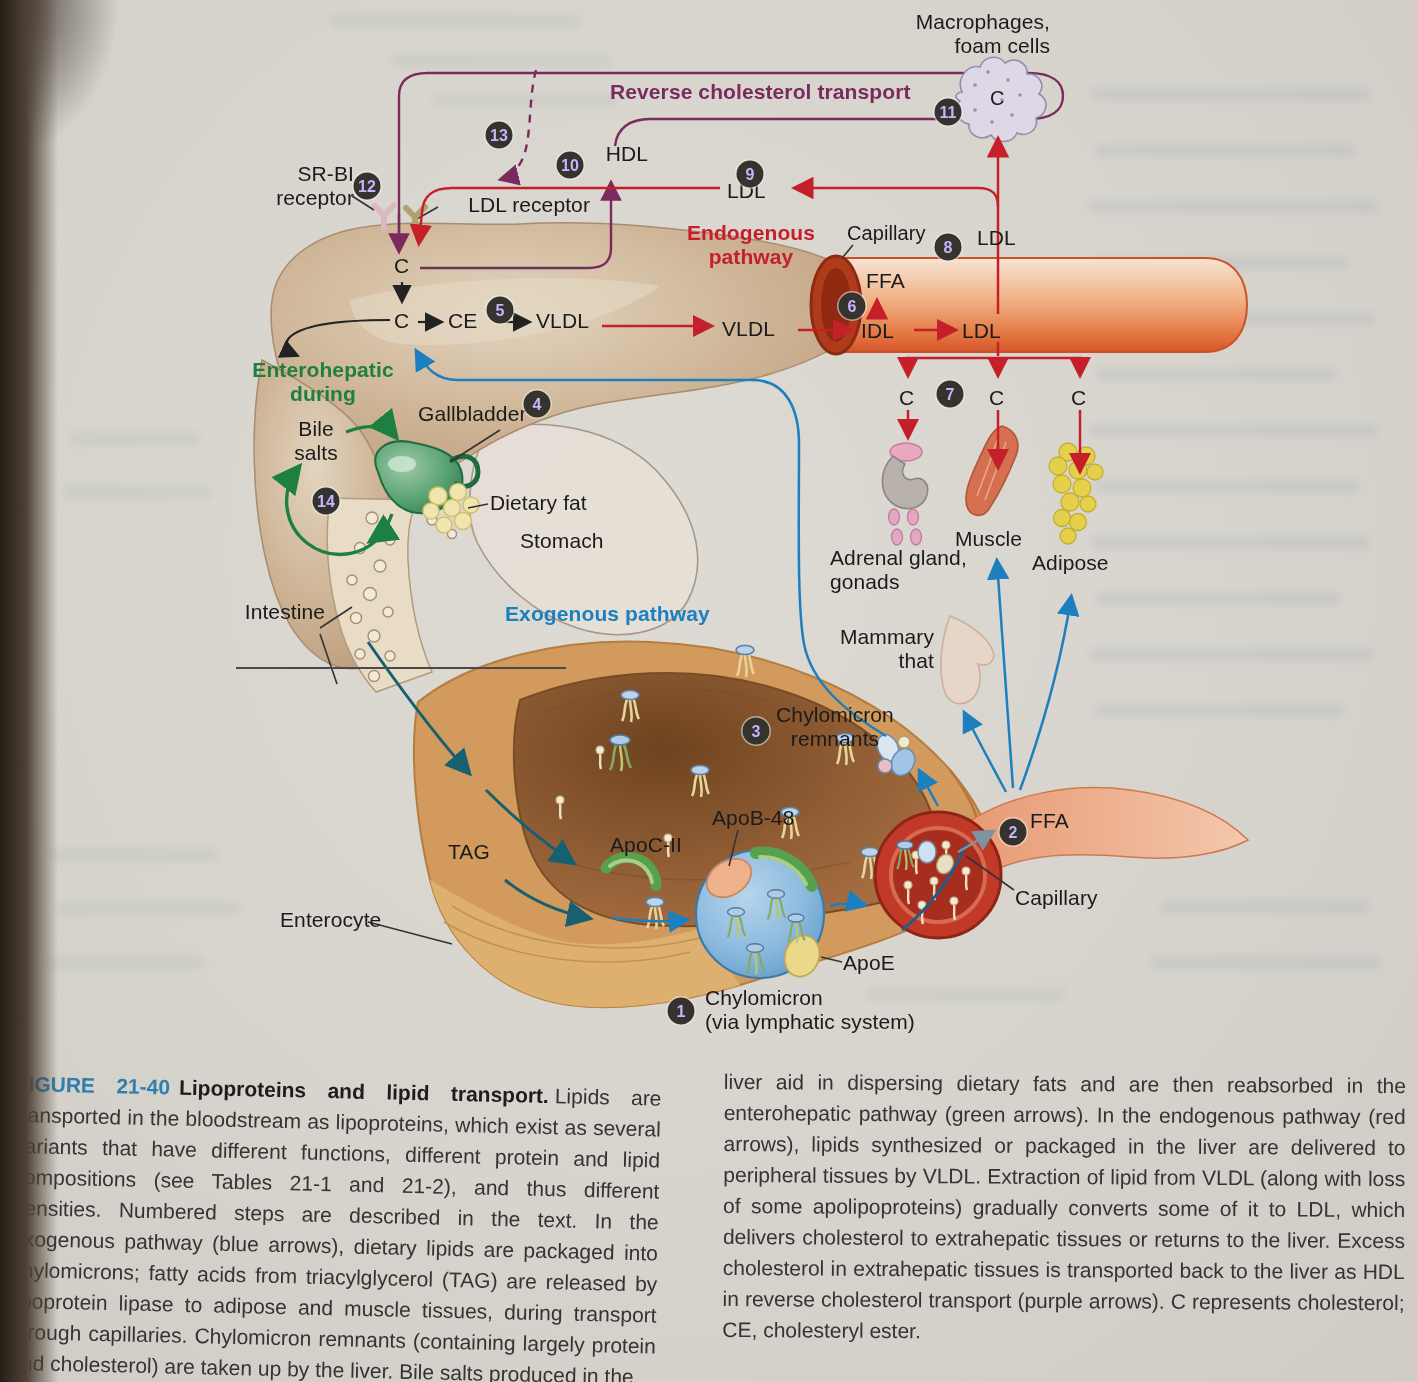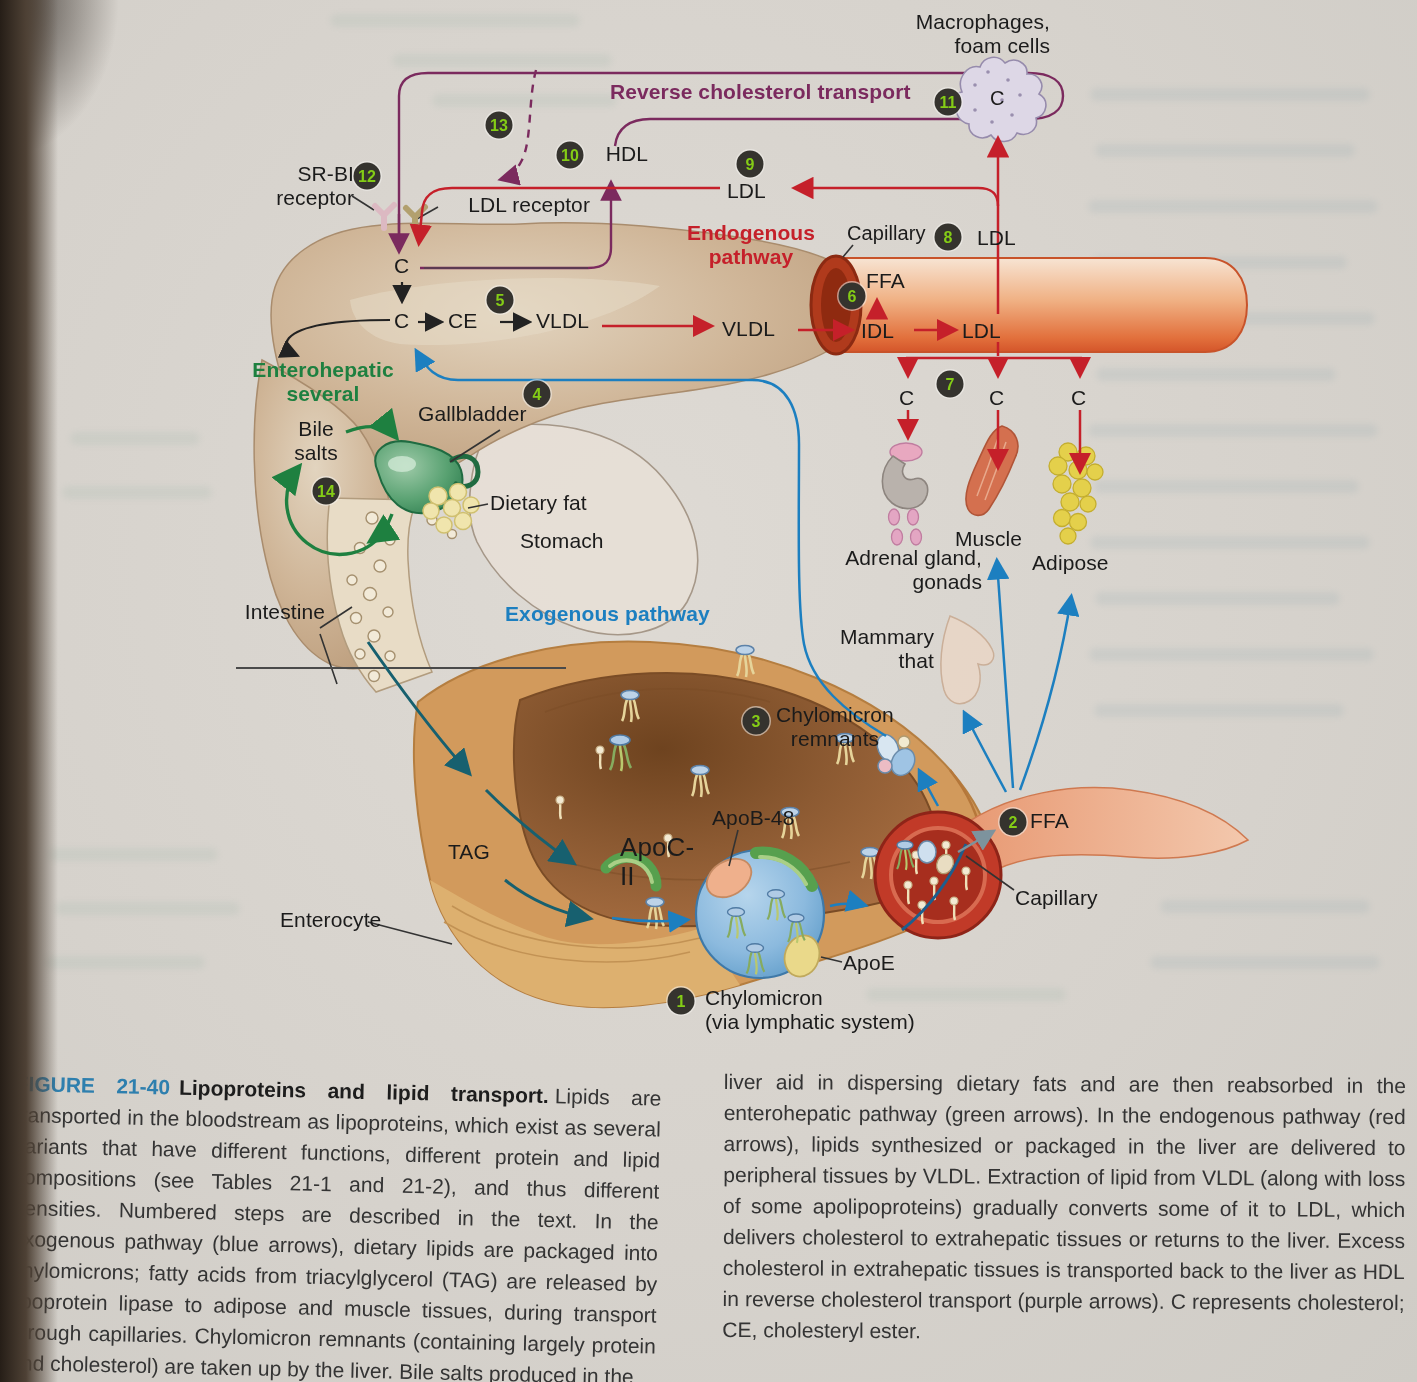--- a/index.html
+++ b/index.html
@@ -9,22 +9,22 @@
   .gutter{position:absolute;left:0;top:0;width:58px;height:100%;
     background:linear-gradient(to right,#261e17 0%,#4e4135 45%,rgba(88,74,61,0) 100%);}
   .gutter-top{position:absolute;left:0;top:0;width:120px;height:160px;
     background:radial-gradient(ellipse at 0% 0%,rgba(30,22,16,.85),rgba(30,22,16,0) 70%);}
   .bleed{position:absolute;height:13px;border-radius:7px;background:#5e8796;opacity:.10;filter:blur(3px);}
   .bleed.g{background:#6f9b8a;}
   svg.art{position:absolute;left:0;top:0;}
   #diagram-overlay{position:absolute;left:0;top:0;width:1417px;height:1060px;}
   .dlabel{position:absolute;color:#1b1b1b;white-space:pre-line;line-height:1.13;letter-spacing:.1px;}
   .badge{position:absolute;transform:translate(-50%,-50%);width:27px;height:27px;border-radius:50%;
-    background:#35332e;color:#84cc16;font-size:16px;font-weight:700;display:flex;
-    align-items:center;justify-content:center;box-shadow:0 0 0 1.5px rgba(244,242,238,.55);}
+    background:#35332e;color:#c4b5fd;font-size:16px;font-weight:700;display:flex;
+    align-items:center;justify-content:center;box-shadow:0 0 0 1.5px rgba(244,242,238,.55);margin-top:10px;}
   .caption{position:absolute;left:0;top:1062px;width:1417px;color:#343434;font-size:21px;line-height:31px;}
   .cap-col{position:absolute;text-align:justify;}
   .cap-left{left:16px;top:6px;width:646px;transform:rotate(1.3deg);transform-origin:top left;}
   .cap-right{left:724px;top:4px;width:682px;transform:rotate(0.35deg);transform-origin:top left;}
   .fig-label{color:#2e7fae;font-weight:700;margin-right:9px;}
   .fig-title{font-weight:700;margin-right:6px;color:#1d1d1d;}
 </style>
 </head>
 <body>
 
@@ -392,44 +392,44 @@
       <div class="dlabel" style="left: 977px; top: 226px; width: 50px; font-size: 21px; text-align: left;">LDL</div>
       <div class="dlabel" style="left: 866px; top: 269px; width: 50px; font-size: 21px; text-align: left;">FFA</div>
       <div class="dlabel" style="left: 394px; top: 254px; width: 20px; font-size: 21px; text-align: left;">C</div>
       <div class="dlabel" style="left: 394px; top: 309px; width: 20px; font-size: 21px; text-align: left;">C</div>
       <div class="dlabel" style="left: 448px; top: 309px; width: 36px; font-size: 21px; text-align: left;">CE</div>
       <div class="dlabel" style="left: 536px; top: 309px; width: 62px; font-size: 21px; text-align: left;">VLDL</div>
       <div class="dlabel" style="left: 722px; top: 317px; width: 62px; font-size: 21px; text-align: left;">VLDL</div>
       <div class="dlabel" style="left: 861px; top: 319px; width: 44px; font-size: 21px; text-align: left;">IDL</div>
       <div class="dlabel" style="left: 962px; top: 319px; width: 48px; font-size: 21px; text-align: left;">LDL</div>
       <div class="dlabel" style="left: 248px; top: 358px; width: 150px; font-size: 21px; text-align: center; color: rgb(30, 128, 64); font-weight: 700;">Enterohepatic
-several</div>
+during</div>
       <div class="dlabel" style="left: 418px; top: 402px; width: 128px; font-size: 21px; text-align: left;">Gallbladder</div>
       <div class="dlabel" style="left: 285px; top: 417px; width: 62px; font-size: 21px; text-align: center;">Bile
 salts</div>
       <div class="dlabel" style="left: 490px; top: 491px; width: 118px; font-size: 21px; text-align: left;">Dietary fat</div>
       <div class="dlabel" style="left: 520px; top: 529px; width: 100px; font-size: 21px; text-align: left;">Stomach</div>
       <div class="dlabel" style="left: 899px; top: 386px; width: 18px; font-size: 21px; text-align: left;">C</div>
       <div class="dlabel" style="left: 989px; top: 386px; width: 18px; font-size: 21px; text-align: left;">C</div>
       <div class="dlabel" style="left: 1071px; top: 386px; width: 18px; font-size: 21px; text-align: left;">C</div>
       <div class="dlabel" style="left: 955px; top: 527px; width: 80px; font-size: 21px; text-align: left;">Muscle</div>
-      <div class="dlabel" style="left: 830px; top: 546px; width: 152px; font-size: 21px; text-align: right;">Adrenal gland,
+      <div class="dlabel" style="left: 830px; top: 546px; width: 152px; font-size: 21px; text-align: left;">Adrenal gland,
 gonads</div>
       <div class="dlabel" style="left: 1032px; top: 551px; width: 92px; font-size: 21px; text-align: left;">Adipose</div>
       <div class="dlabel" style="left: 828px; top: 625px; width: 106px; font-size: 21px; text-align: right;">Mammary
 that</div>
       <div class="dlabel" style="left: 505px; top: 602px; width: 210px; font-size: 21px; text-align: left; color: rgb(28, 127, 192); font-weight: 700;">Exogenous pathway</div>
       <div class="dlabel" style="left: 235px; top: 600px; width: 90px; font-size: 21px; text-align: right;">Intestine</div>
       <div class="dlabel" style="left: 768px; top: 703px; width: 134px; font-size: 21px; text-align: center;">Chylomicron
 remnants</div>
       <div class="dlabel" style="left: 712px; top: 806px; width: 96px; font-size: 21px; text-align: left;">ApoB-48</div>
       <div class="dlabel" style="left: 1030px; top: 809px; width: 50px; font-size: 21px; text-align: left;">FFA</div>
       <div class="dlabel" style="left: 1015px; top: 886px; width: 95px; font-size: 21px; text-align: left;">Capillary</div>
       <div class="dlabel" style="left: 448px; top: 840px; width: 54px; font-size: 21px; text-align: left;">TAG</div>
-      <div class="dlabel" style="left: 610px; top: 833px; width: 88px; font-size: 26px; text-align: left; margin-left: 10px;">ApoC-II</div>
+      <div class="dlabel" style="left: 610px; top: 833px; width: 88px; font-size: 21px; text-align: left;">ApoC-II</div>
       <div class="dlabel" style="left: 280px; top: 908px; width: 112px; font-size: 21px; text-align: left;">Enterocyte</div>
       <div class="dlabel" style="left: 843px; top: 951px; width: 60px; font-size: 21px; text-align: left;">ApoE</div>
       <div class="dlabel" style="left: 705px; top: 986px; width: 235px; font-size: 21px; text-align: left;">Chylomicron
 (via lymphatic system)</div>
       <div class="dlabel" style="left: 990px; top: 87px; width: 18px; font-size: 20px; text-align: left;">C</div>
       <span class="badge" style="left: 681px; top: 1001px;">1</span>
       <span class="badge" style="left: 1013px; top: 822px;">2</span>
       <span class="badge" style="left: 756px; top: 721px;">3</span>
       <span class="badge" style="left: 537px; top: 394px;">4</span>
       <span class="badge" style="left: 500px; top: 300px;">5</span>

